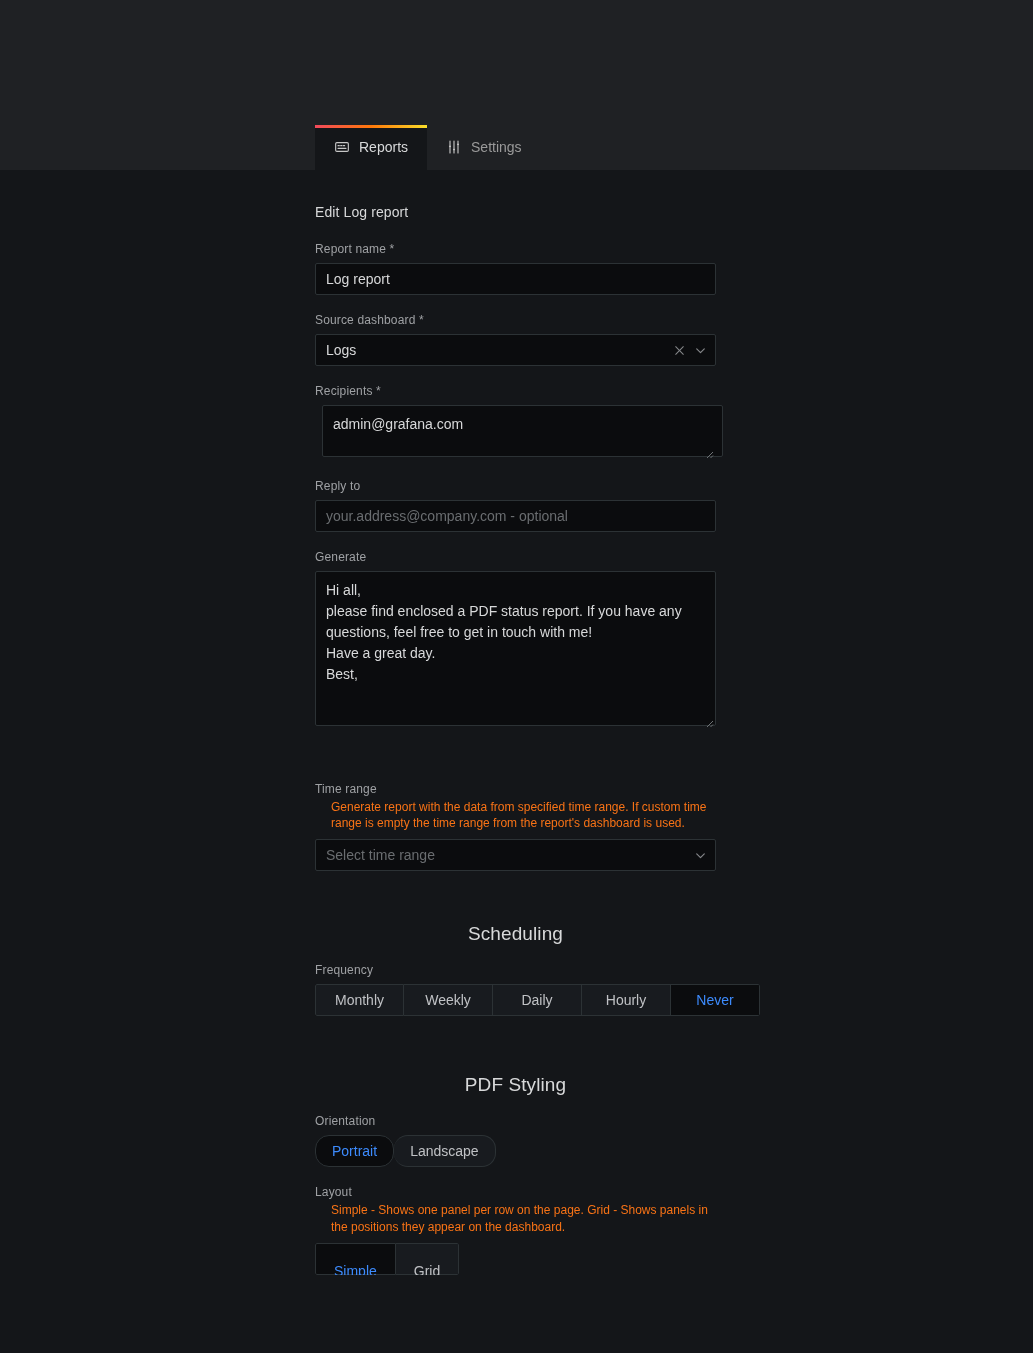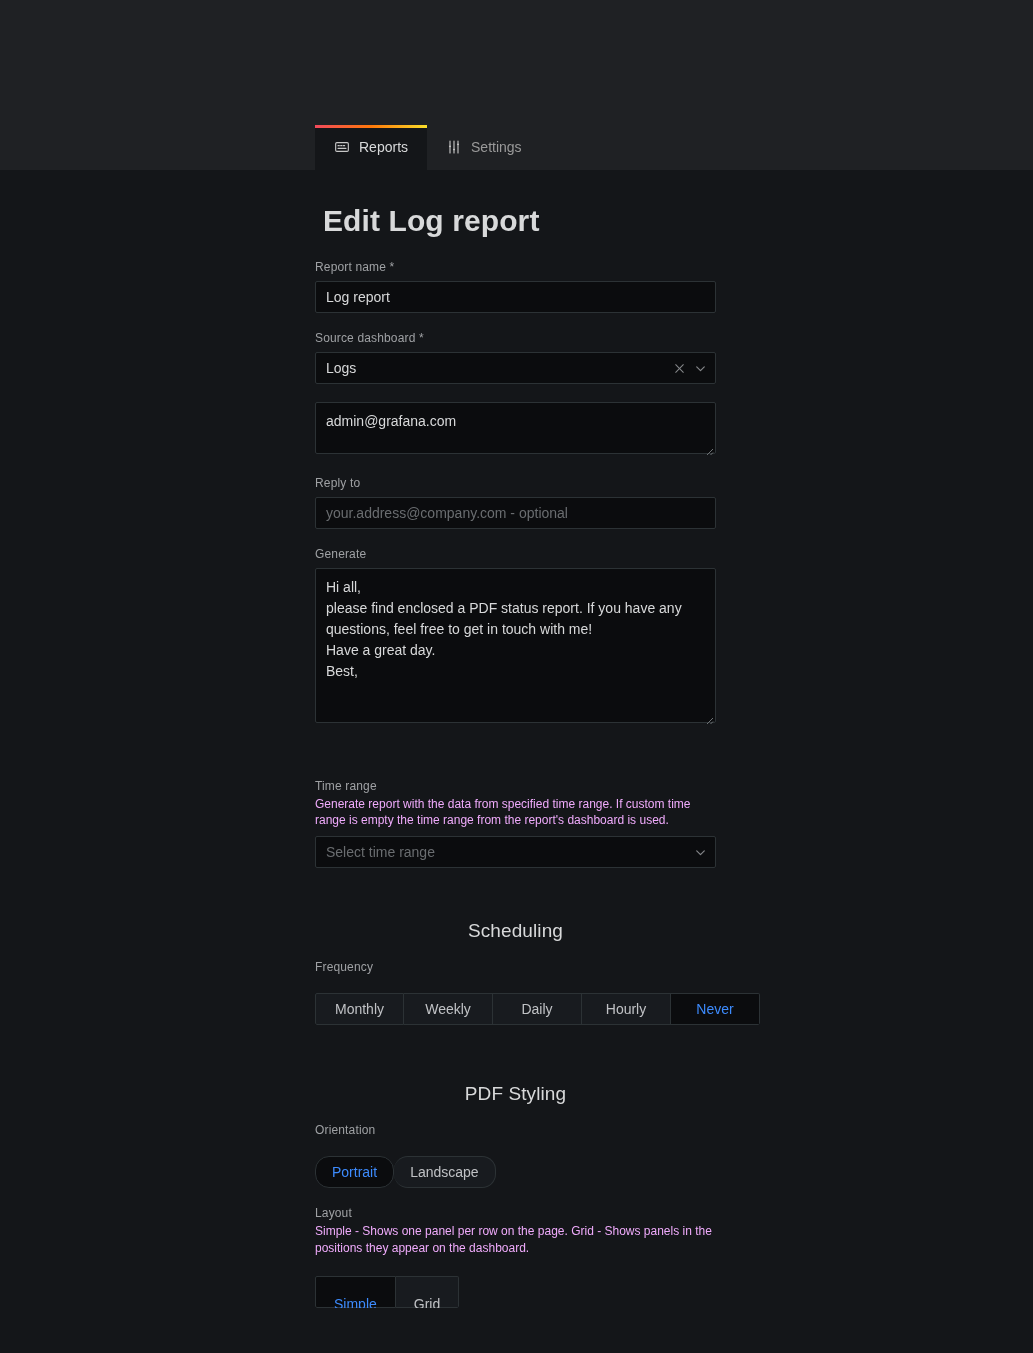--- a/index.html
+++ b/index.html
@@ -86,24 +86,24 @@
   .tab .tab-icon { display: inline-flex; width: 16px; height: 16px; color: #c7c7c7; }
   .tab .tab-icon svg { width: 16px; height: 16px; display: block; }
 
   
   .content {
     padding: 34px 0 0 315px;
   }
   .form-col { width: 401px; }
 
   h2.section-title {
-    font-size: 30px;
-    font-weight: 700;
-    color: #d8d9da;
-    margin: 0 0 22px 8px;
+    font-size: 14px;
+    font-weight: 400;
+    color: #d8d9da;
+    margin: 0 0 22px 0;
     letter-spacing: .1px;
   }
   h3.sub-section-title {
     font-size: 19px;
     font-weight: 400;
     color: #d8d9da;
     margin: 0 0 18px 0;
     letter-spacing: .1px;
     text-align: center;
   }
@@ -112,23 +112,23 @@
   .field-label {
     display: block;
     font-size: 12px;
     font-weight: 500;
     color: #9fa1a4;
     margin-bottom: 7px;
     letter-spacing: .15px;
   }
   .field-desc {
     font-size: 12px;
-    color: #f0abfc;
+    color: #f97316;
     line-height: 1.35;
-    margin: -4px 0 8px 0;
+    margin: -4px 0 8px 16px;
   }
 
   .input, .textarea, .select {
     width: 100%;
     background: #0b0c0e;
     border: 1px solid #2c3235;
     border-radius: 2px;
     color: #d8d9da;
     font-size: 14px;
     font-family: "Liberation Sans", sans-serif;
@@ -139,21 +139,21 @@
   }
   .input::placeholder, .textarea::placeholder { color: #6a6d70; }
 
   .textarea {
     padding: 8px 10px;
     line-height: 1.5;
     resize: none;
     overflow: hidden;
     white-space: pre-wrap;
   }
-  .textarea.recipients { height: 52px; }
+  .textarea.recipients { height: 52px; margin-left: 7px; }
   .textarea.message { height: 155px; }
 
   .ta-wrap { position: relative; }
   .resize-grip {
     position: absolute;
     right: 2px;
     bottom: 2px;
     width: 10px;
     height: 10px;
     pointer-events: none;
@@ -192,21 +192,20 @@
     border: 1px solid #2c3235;
     border-left-width: 0;
     color: #c0c2c5;
     font-size: 14px;
     padding: 0 16px;
     height: 32px;
     line-height: 30px;
     cursor: pointer;
     text-align: center;
     white-space: nowrap;
-    margin-top: 12px;
   }
   .radio-btn:first-child { border-left-width: 1px; border-radius: 2px 0 0 2px; }
   .radio-btn:last-child { border-radius: 0 2px 2px 0; }
   .radio-btn.selected {
     background: #0b0c0e;
     color: #3d8bfd;
   }
   .rg-frequency .radio-btn { width: 89px; padding: 0; }
   .rg-orientation .radio-btn { padding: 0 16px; border-radius: 14px; }
   .rg-layout .radio-btn { padding: 12px 18px; }
@@ -277,20 +276,21 @@
               <svg viewBox="0 0 24 24" fill="none" stroke="currentColor" stroke-width="2.2" stroke-linecap="round" stroke-linejoin="round">
                 <polyline points="5 9 12 16 19 9"></polyline>
               </svg>
             </span>
           </span>
         </div>
       </div>
     </div>
 
     <div class="field">
+      <label class="field-label">Recipients *</label>
       <div class="ta-wrap">
         <textarea class="textarea recipients" style="">admin@grafana.com</textarea>
         <span class="resize-grip">
           <svg viewBox="0 0 10 10" fill="none" stroke="currentColor" stroke-width="1">
             <line x1="9" y1="3" x2="3" y2="9"></line>
               <line x1="9" y1="6.5" x2="6.5" y2="9"></line>
           </svg>
         </span>
       </div>
     </div>

